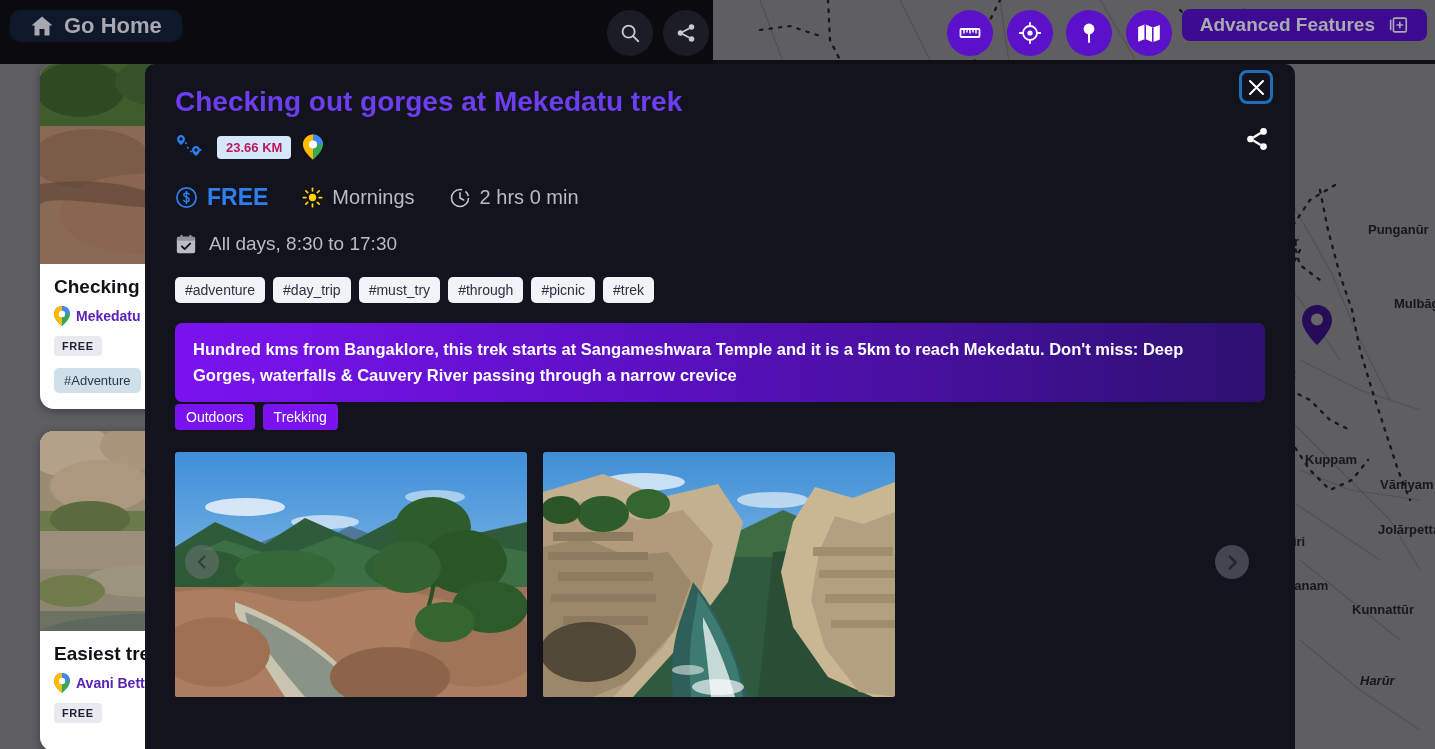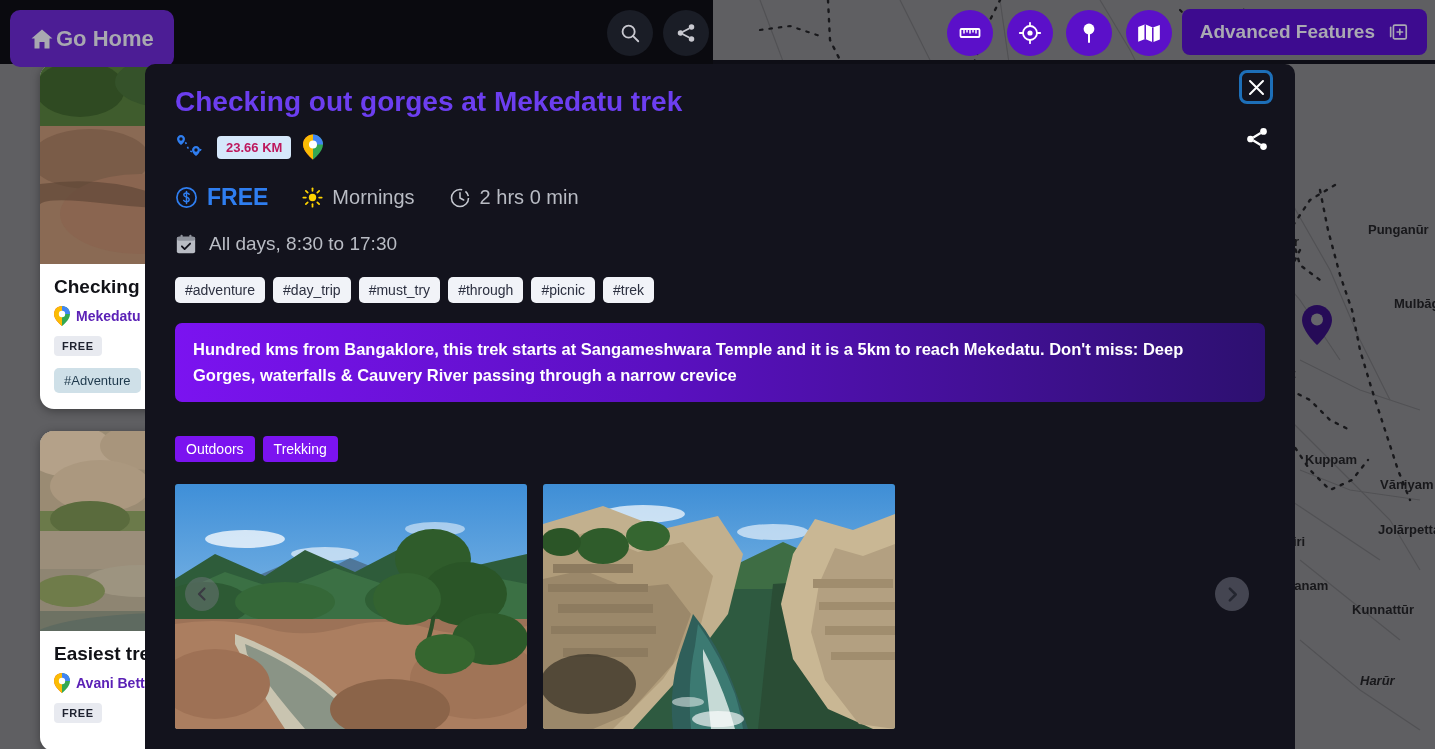--- a/index.html
+++ b/index.html
@@ -84,43 +84,43 @@
   .topbar-left-bg {
     position: absolute; left: 0; top: 0; width: 713px; height: 64px;
     background: #0a0a0f;
   }
   .topbar-strip-bottom {
     position: absolute; left: 713px; top: 60px; width: 722px; height: 4px;
     background: #0e0e16;
   }
   .go-home {
     position: absolute; left: 10px; top: 10px;
-    display: flex; align-items: center; gap: 2px;
-    height: 57px; padding: 0 20px;
-    background: #4c1d95; border-radius: 10px;
+    display: flex; align-items: center; gap: 10px;
+    height: 32px; padding: 0 20px;
+    background: #0f172a; border-radius: 10px;
     color: #a8a8b0; font-size: 22px; font-weight: bold;
     cursor: pointer;
   }
   .circle-btn-dark {
     position: absolute; top: 10px;
     width: 46px; height: 46px; border-radius: 50%;
     background: #1a1d26;
     display: flex; align-items: center; justify-content: center;
     cursor: pointer;
   }
   .circle-btn-purple {
     position: absolute; top: 10px;
     width: 46px; height: 46px; border-radius: 50%;
     background: #5b10c9;
     display: flex; align-items: center; justify-content: center;
     cursor: pointer;
   }
   .adv-btn {
     position: absolute; right: 8px; top: 9px;
-    height: 46px; padding: 0 18px;
+    height: 32px; padding: 0 18px;
     background: #3d0b8f; border-radius: 8px;
     display: flex; align-items: center; gap: 12px;
     color: #a9a9b2; font-size: 19px; font-weight: bold;
     cursor: pointer;
   }
 
   
   .modal {
     position: absolute; left: 145px; top: 64px;
     width: 1150px; height: 685px;
@@ -167,21 +167,21 @@
   .hashtag {
     font-size: 14px; color: #2c3040; background: #f1f3f8;
     padding: 5px 10px; border-radius: 5px; white-space: nowrap;
   }
 
   .desc-box {
     background: linear-gradient(90deg, #7b13f0 0%, #5a10c0 45%, #2d1070 100%);
     border-radius: 7px;
     padding: 14px 18px;
     color: #ffffff; font-size: 16.5px; font-weight: bold; line-height: 1.55;
-    margin-bottom: 34px;
+    margin-bottom: 2px;
   }
 
   .cat-row { display: flex; gap: 8px; margin-bottom: 22px; }
   .cat-badge {
     font-size: 14px; color: #ffffff; background: #7b13f0;
     padding: 5px 11px; border-radius: 4px;
   }
 
   .gallery { position: relative; display: flex; gap: 16px; }
   .gal-img {

